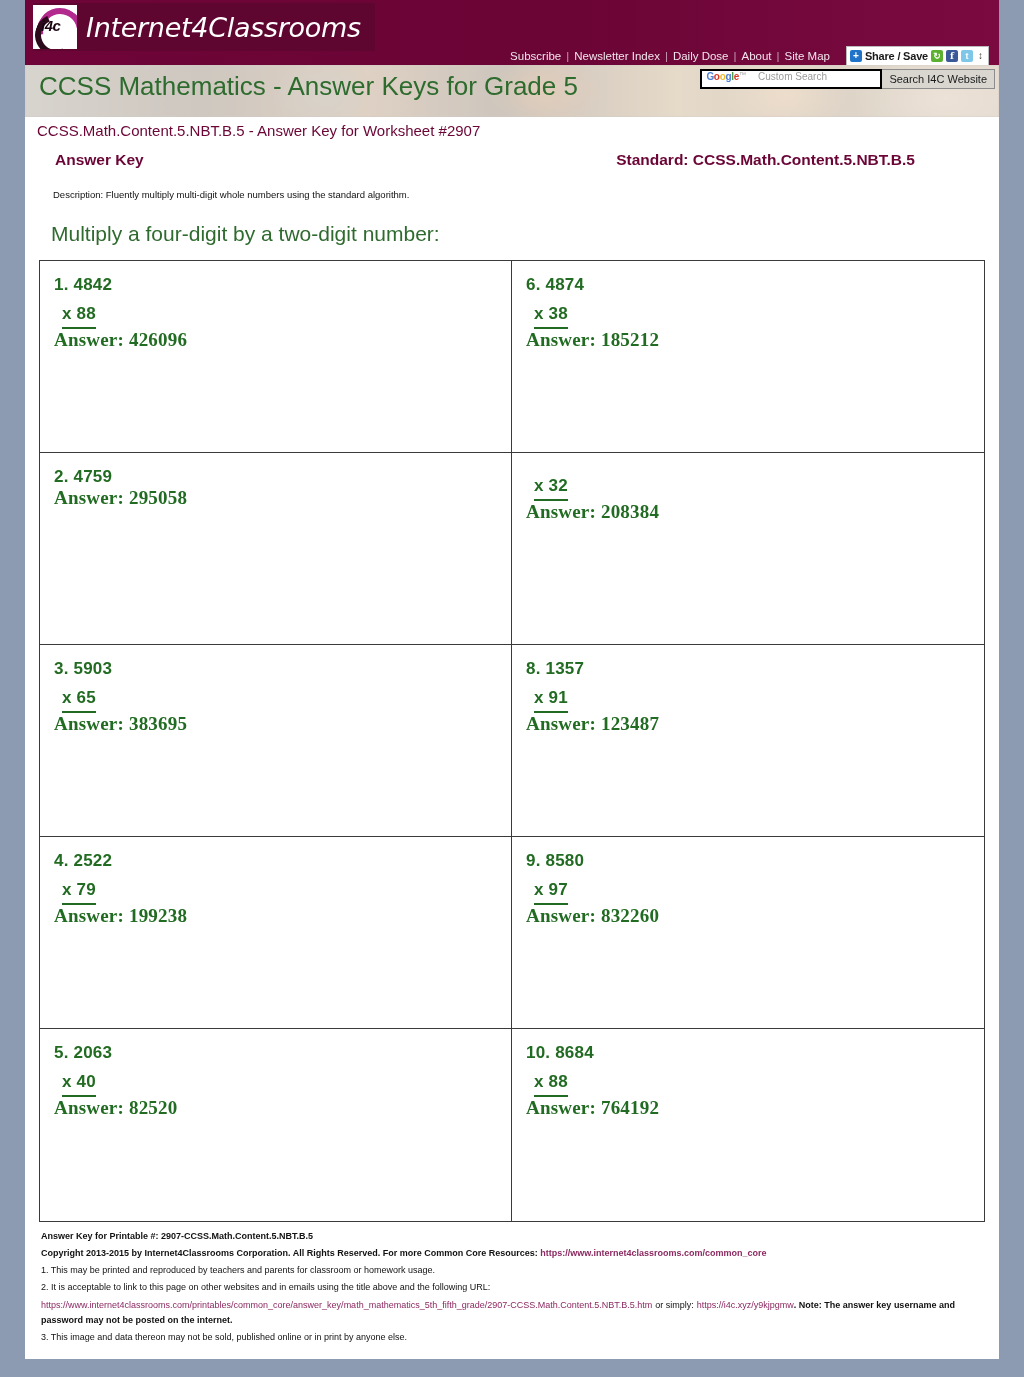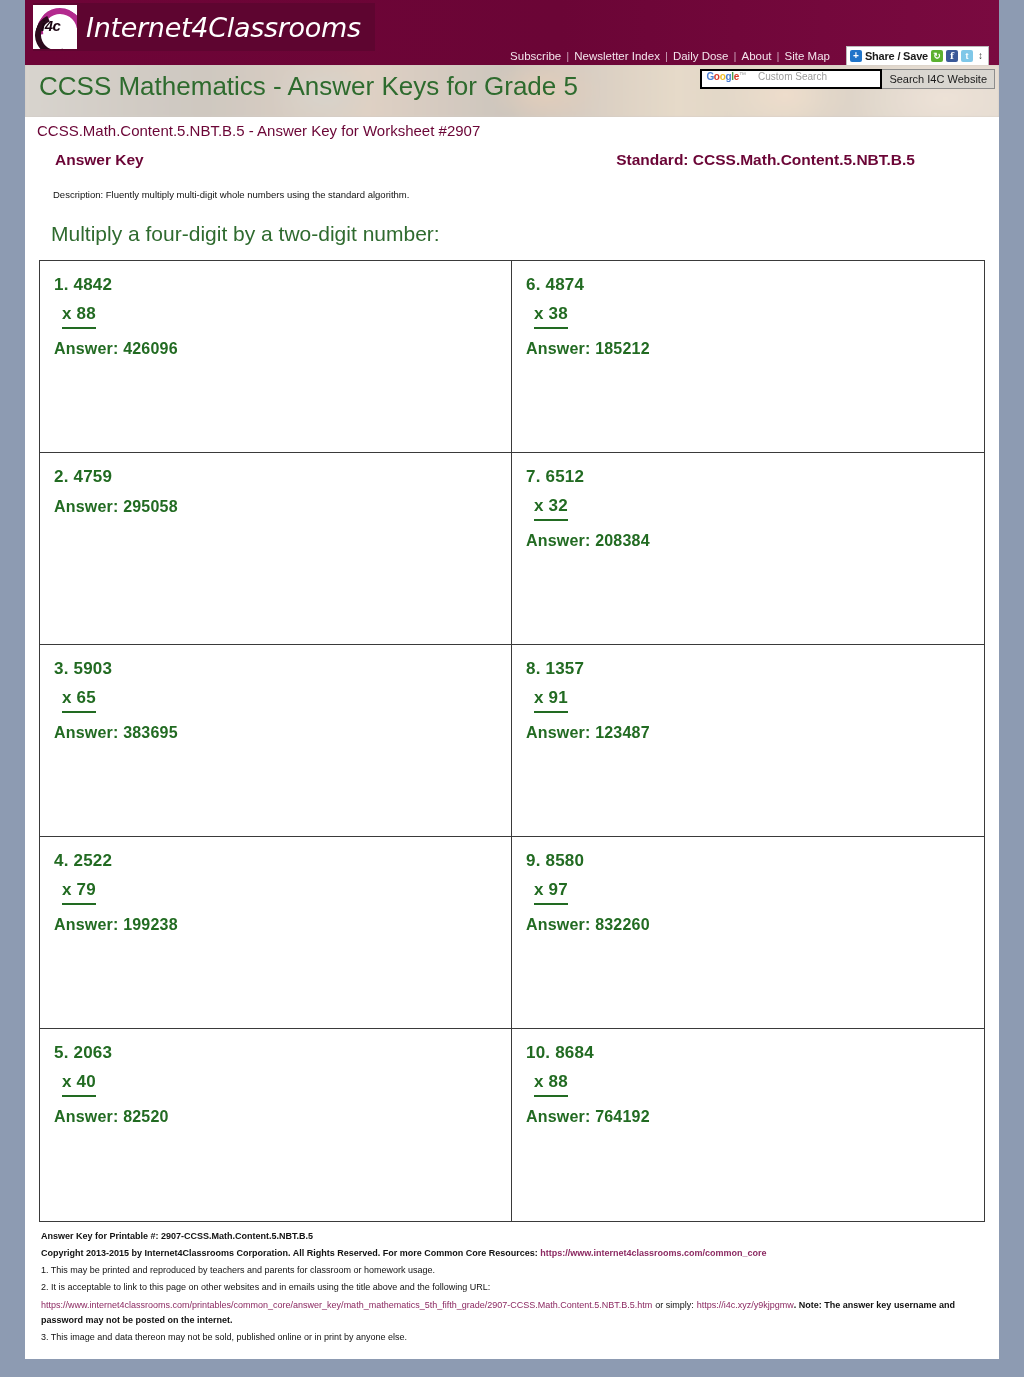--- a/index.html
+++ b/index.html
@@ -277,25 +277,25 @@
     color: #226b22;
     margin-top: 9px;
     margin-left: 8px;
     display: inline-block;
     border-bottom: 2px solid #226b22;
     padding-bottom: 3px;
     letter-spacing: 0.2px;
     text-align: right;
   }
   .p-answer {
-    font-size: 16px;
+    font-size: 19px;
     font-weight: bold;
     color: #226b22;
-    margin-top: 11px;
     letter-spacing: 0.2px;
+    font-family: Liberation Serif, serif;
   }
 
   
   .footer {
     padding: 8px 14px 0 16px;
     font-size: 9px;
     color: #111111;
     line-height: 1.55;
   }
   .footer .bold { font-weight: bold; }
@@ -383,21 +383,20 @@
       <div><span class="p-line2">x  38</span></div>
       <div class="p-answer">Answer: 185212</div>
     </div>
 
     <div class="cell">
       <div class="p-line1"><span>2.</span> <span>4759</span></div>
       <div class="p-answer">Answer: 295058</div>
     </div>
 
     <div class="cell">
-      <div class="p-line1"><span>7.</span> <span>6512</span></div>
       <div><span class="p-line2">x  32</span></div>
       <div class="p-answer">Answer: 208384</div>
     </div>
 
     <div class="cell">
       <div class="p-line1"><span>3.</span> <span>5903</span></div>
       <div><span class="p-line2">x  65</span></div>
       <div class="p-answer">Answer: 383695</div>
     </div>
 

